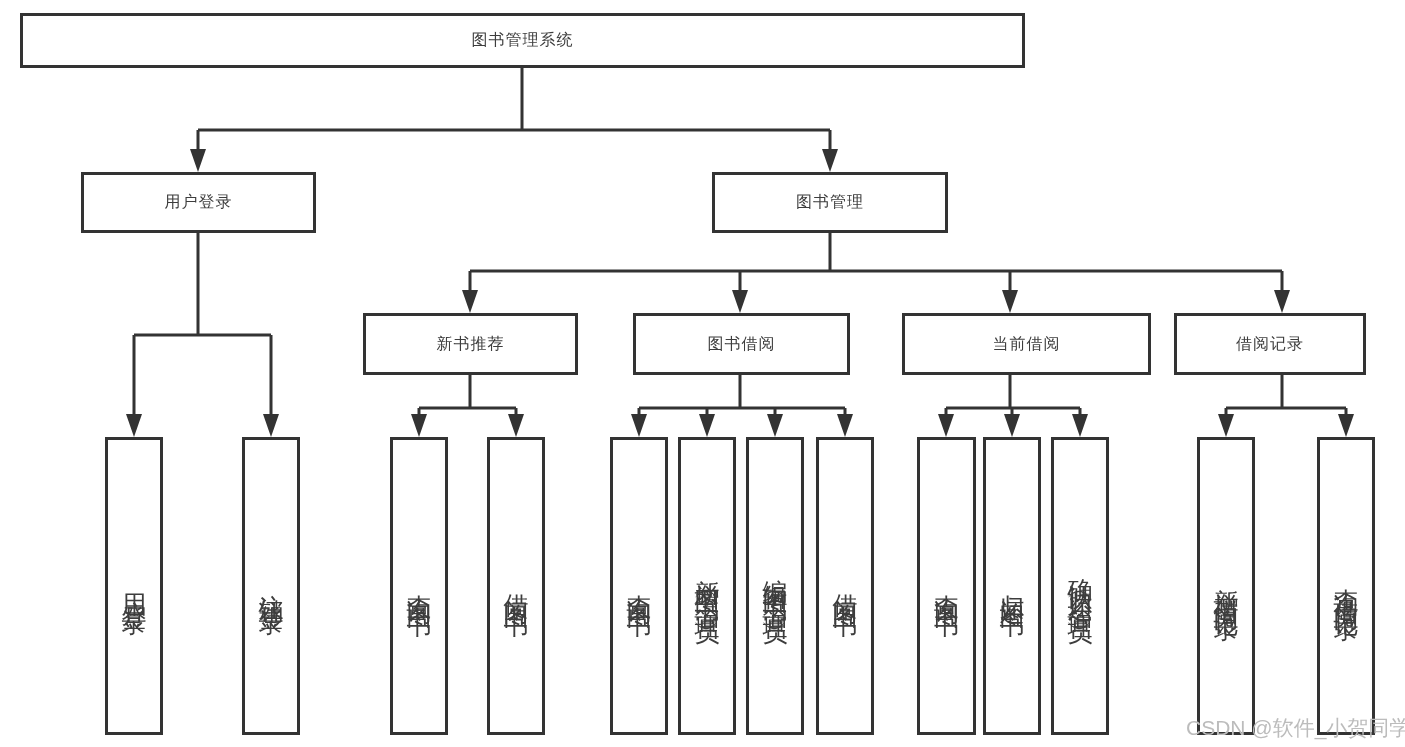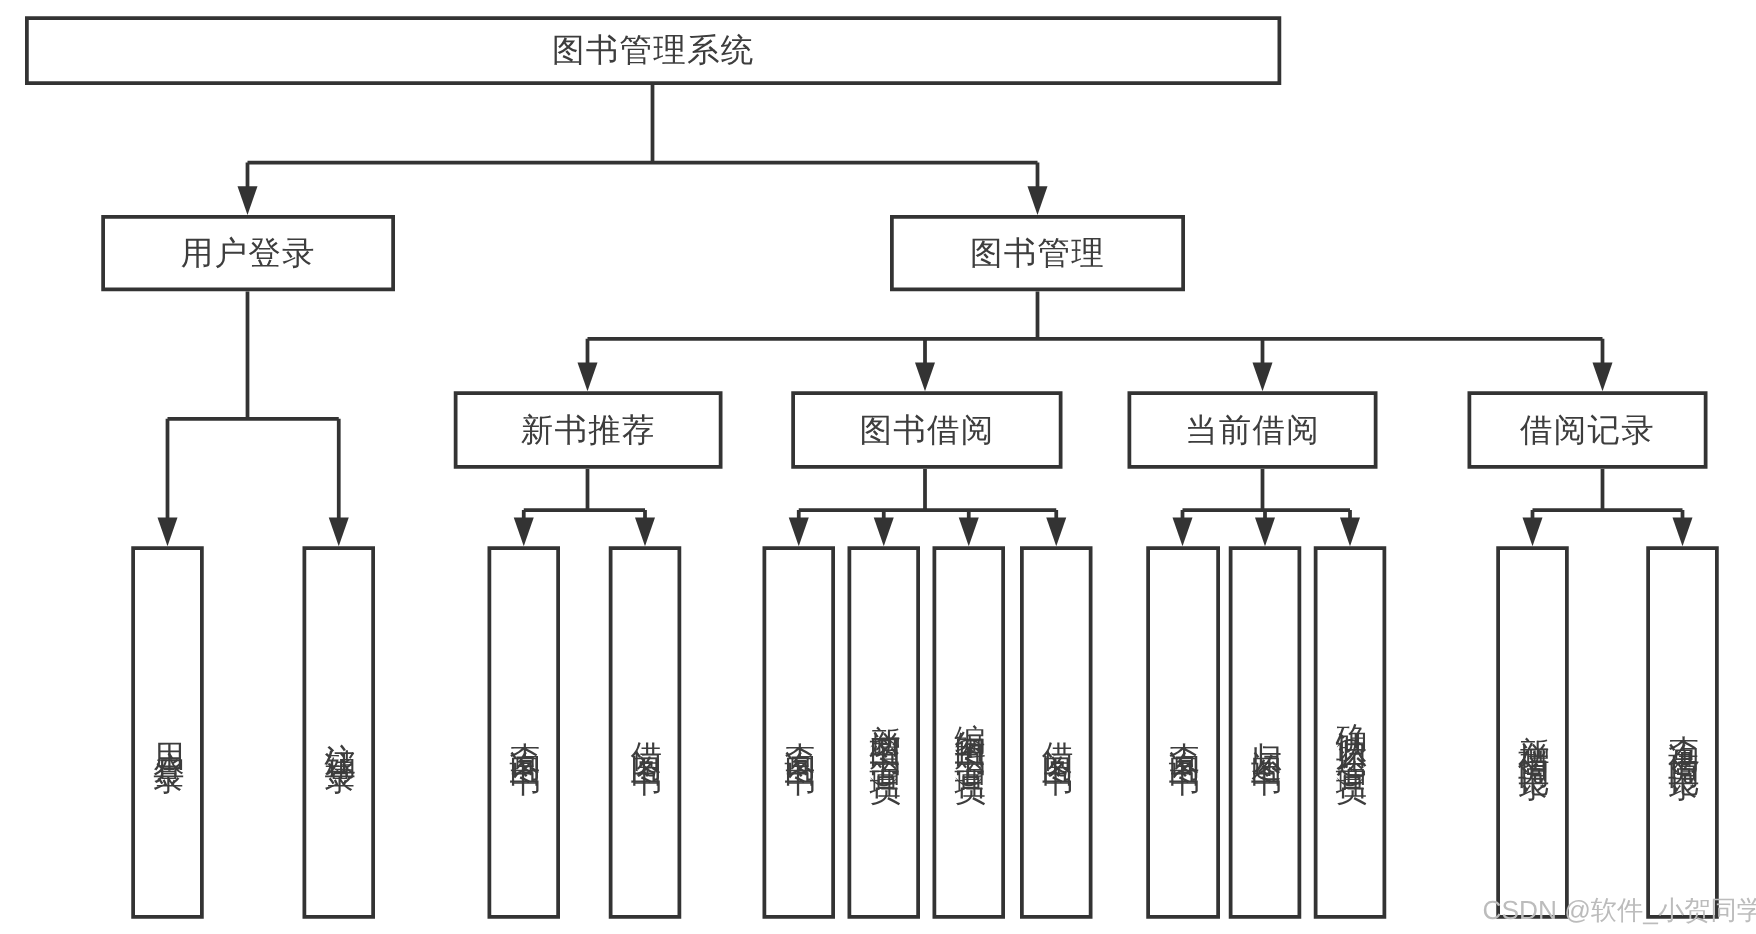--- a/index.html
+++ b/index.html
@@ -25,21 +25,21 @@
     position: absolute;
     box-sizing: border-box;
     border: 3px solid #333333;
     background: #ffffff;
     display: flex;
     align-items: center;
     justify-content: center;
     color: #3d3d3d;
   }
   .hbox {
-    font-size: 26px;
+    font-size: 16px;
     letter-spacing: 1px;
     white-space: nowrap;
   }
   .vbox {
     font-size: 25px;
     writing-mode: vertical-rl;
     text-orientation: mixed;
     letter-spacing: 6px;
     line-height: 1;
   }
@@ -100,21 +100,21 @@
   <div class="box hbox" style="left:712px; top:172px; width:236px; height:61px;">
     <span>图书管理</span>
   </div>
 
   <div class="box hbox" style="left:633px; top:313px; width:217px; height:62px;">
     <span>图书借阅</span>
   </div>
   <div class="box hbox" style="left:363px; top:313px; width:215px; height:62px;">
     <span>新书推荐</span>
   </div>
-  <div class="box hbox" style="left:902px; top:313px; width:200px; height:62px;">
+  <div class="box hbox" style="left:902px; top:313px; width:249px; height:62px;">
     <span>当前借阅</span>
   </div>
   <div class="box hbox" style="left:1174px; top:313px; width:192px; height:62px;">
     <span>借阅记录</span>
   </div>
 
   <div class="box vbox" style="left:105px; top:437px; width:58px; height:298px;">
     <span>用户登录</span>
   </div>
   <div class="box vbox" style="left:242px; top:437px; width:58px; height:298px;">

